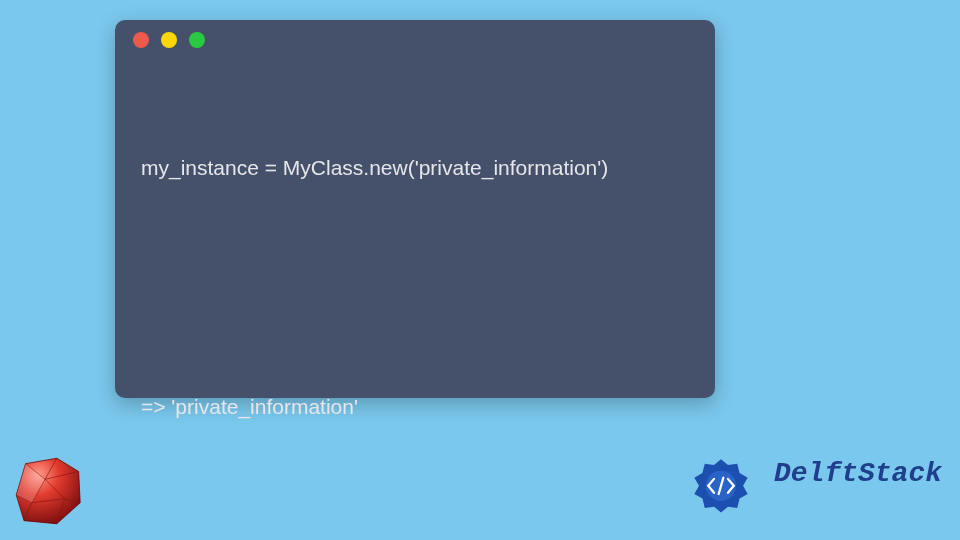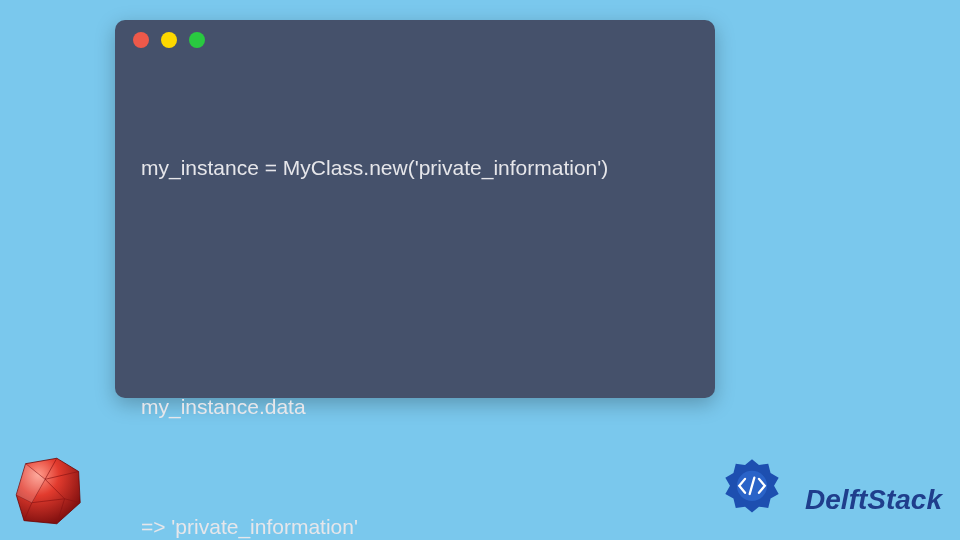--- a/index.html
+++ b/index.html
@@ -50,46 +50,45 @@
     left: 10px;
     bottom: 10px;
     width: 78px;
     height: 78px;
   }
   .delft-logo {
     position: absolute;
     right: 18px;
     bottom: 24px;
     display: flex;
-    align-items: flex-end;
+    align-items: flex-start;
     gap: 24px;
     color: #1f3e8c;
     font-weight: 600;
     font-size: 28px;
     font-style: italic;
-    font-family: Liberation Sans, sans-serif;
+    font-family: Liberation Mono, monospace;
   }
   .delft-badge {
     width: 58px;
     height: 58px;
   }
 </style>
 </head>
 <body>
 
 <div class="code-window">
   <div class="titlebar">
     <div class="tld red"></div>
     <div class="tld yellow"></div>
     <div class="tld green"></div>
   </div>
   <div class="code-body">
     <div>my_instance = MyClass.new('private_information')</div>
     <div>&nbsp;</div>
-    <div>my_instance.data</div>
     <div>=&gt; 'private_information'</div>
     
     
     
     
   </div>
 </div>
 
 <svg class="ruby-logo" viewBox="0 0 100 100">
   <defs>

